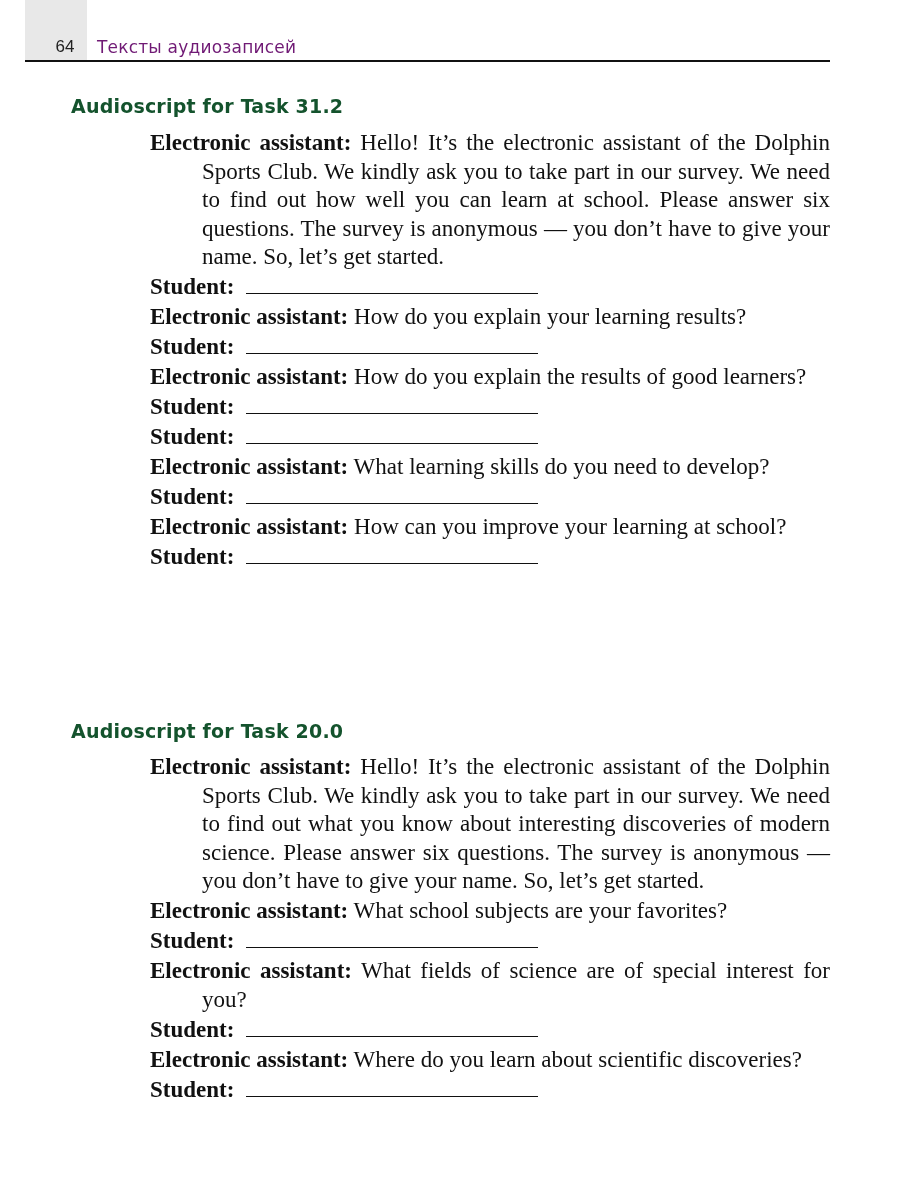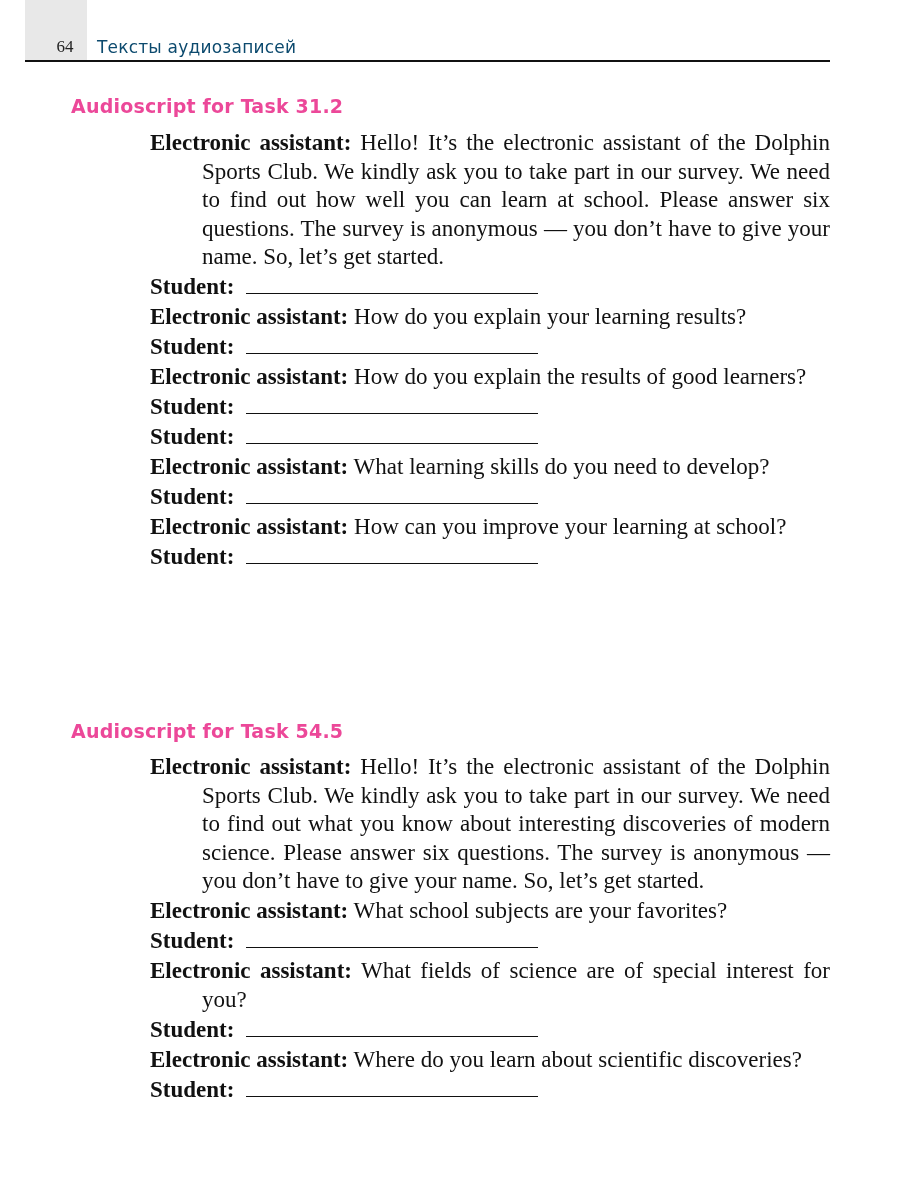--- a/index.html
+++ b/index.html
@@ -1,26 +1,26 @@
 <!DOCTYPE html>
 <html><head>
 <meta charset="utf-8">
 <style>
   html, body { margin: 0; padding: 0; background: #ffffff; }
   body { width: 900px; height: 1200px; position: relative; overflow: hidden; color: #111; }
   .page-tab { position: absolute; left: 25px; top: 0; width: 62px; height: 61px; background: #e8e8e8; }
   .page-num { position: absolute; left: 25px; top: 37px; width: 80px; text-align: center;
-              font-family: Liberation Serif, serif; font-size: 17px; color: #222; }
+              font-family: Liberation Sans, sans-serif; font-size: 17px; color: #222; }
   .running-head { position: absolute; left: 97px; top: 37px;
-              font-family: "DejaVu Sans", sans-serif; font-size: 17px; color: #0c4a6e; letter-spacing: 0.2px; }
+              font-family: "DejaVu Sans", sans-serif; font-size: 17px; color: #701a75; letter-spacing: 0.2px; }
   .header-rule { position: absolute; left: 25px; top: 60px; width: 805px; height: 2px; background: #111; }
 
   .content { position: absolute; left: 0; top: 0; width: 900px; }
   .section-title { position: absolute; left: 71px; font-family: "DejaVu Sans", sans-serif;
-              font-weight: bold; font-size: 19px; color: #ec4899; letter-spacing: 0.2px; }
+              font-weight: bold; font-size: 19px; color: #14532d; letter-spacing: 0.2px; }
   .block { position: absolute; left: 150px; width: 680px;
            font-family: "Liberation Serif", serif; font-size: 23px; line-height: 28.5px; }
   .entry { padding-left: 52px; text-indent: -52px; text-align: justify; }
   .entry + .entry { margin-top: 1.5px; }
   .speaker { font-weight: bold; }
   .blank { display: inline-block; width: 292px; border-bottom: 1.5px solid #111; height: 18px; vertical-align: baseline; margin-left: 6px; }
 </style>
 </head>
 <body>
 
@@ -38,21 +38,21 @@
       <div class="entry"><span class="speaker">Student:</span> <span class="blank"></span></div>
       <div class="entry"><span class="speaker">Electronic assistant:</span> <span>How do you explain the results of good learners?</span></div>
       <div class="entry"><span class="speaker">Student:</span> <span class="blank"></span></div>
       <div class="entry"><span class="speaker">Student:</span> <span class="blank"></span></div>
       <div class="entry"><span class="speaker">Electronic assistant:</span> <span>What learning skills do you need to develop?</span></div>
       <div class="entry"><span class="speaker">Student:</span> <span class="blank"></span></div>
       <div class="entry"><span class="speaker">Electronic assistant:</span> <span>How can you improve your learning at school?</span></div>
       <div class="entry"><span class="speaker">Student:</span> <span class="blank"></span></div>
     </div>
 
-  <div class="section-title" style="top:720px;">Audioscript for Task 54.5</div>
+  <div class="section-title" style="top:720px;">Audioscript for Task 20.0</div>
   <div class="block" style="top:753px;">
       <div class="entry"><span class="speaker">Electronic assistant:</span> <span>Hello! It’s the electronic assistant of the Dolphin Sports Club. We kindly ask you to take part in our survey. We need to find out what you know about interesting discoveries of modern science. Please answer six questions. The survey is anonymous — you don’t have to give your name. So, let’s get started.</span></div>
       <div class="entry"><span class="speaker">Electronic assistant:</span> <span>What school subjects are your favorites?</span></div>
       <div class="entry"><span class="speaker">Student:</span> <span class="blank"></span></div>
       <div class="entry"><span class="speaker">Electronic assistant:</span> <span>What fields of science are of special interest for you?</span></div>
       <div class="entry"><span class="speaker">Student:</span> <span class="blank"></span></div>
       <div class="entry"><span class="speaker">Electronic assistant:</span> <span>Where do you learn about scientific discoveries?</span></div>
       <div class="entry"><span class="speaker">Student:</span> <span class="blank"></span></div>
     </div>
 </div>

